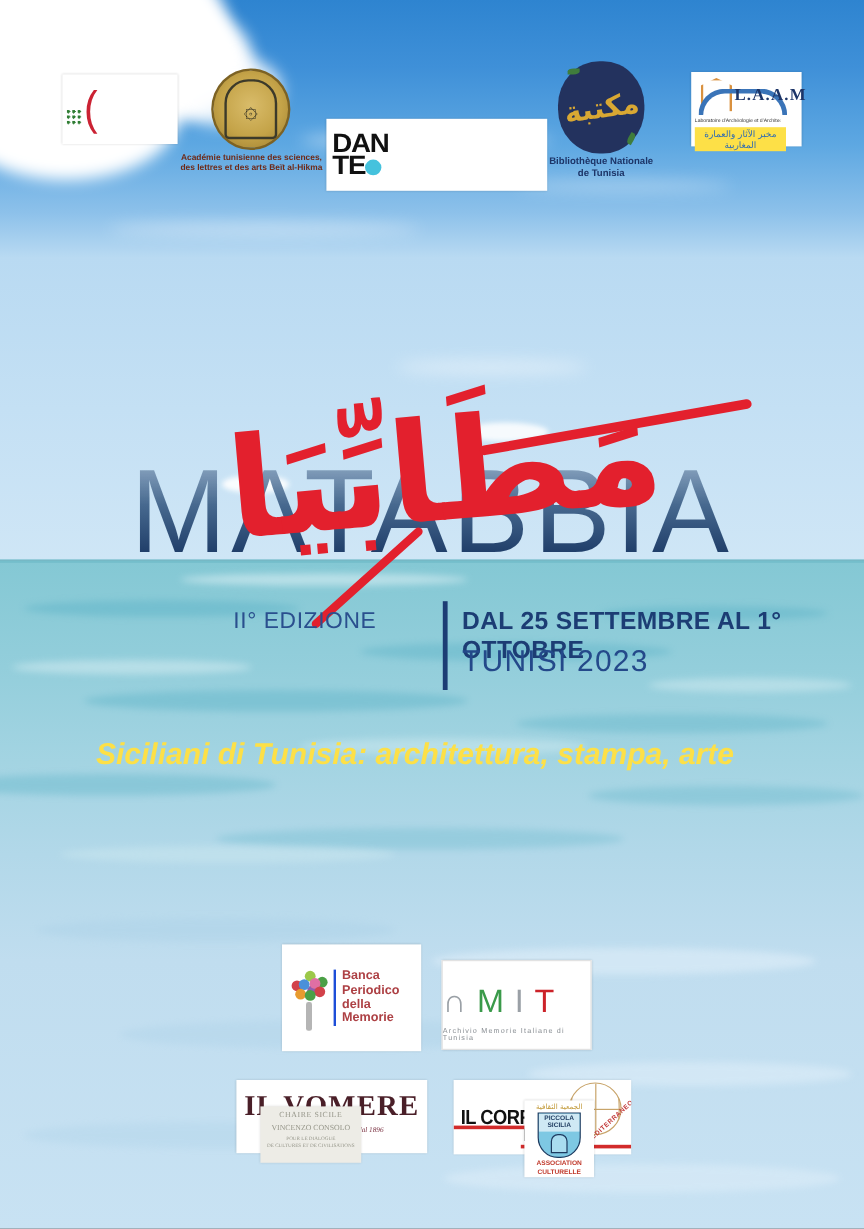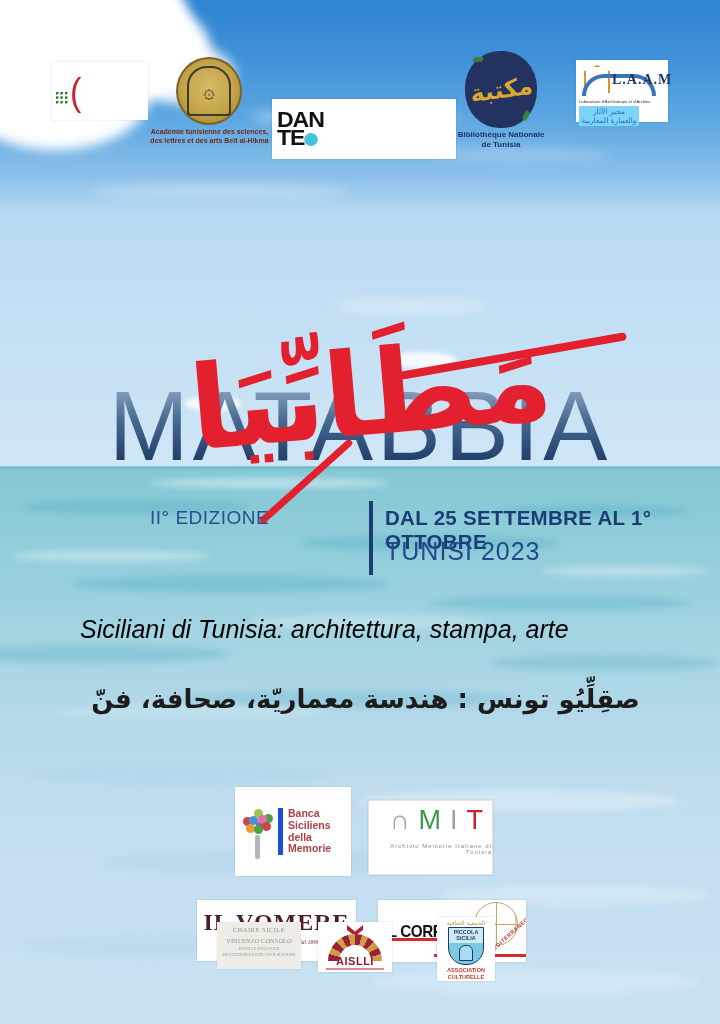--- a/index.html
+++ b/index.html
@@ -46,51 +46,51 @@
     font-size:8px;font-weight:bold;line-height:1.25;}
   .laam{left:576px;top:60px;width:92px;height:62px;padding:3px;box-sizing:border-box;}
   .laam-arch{position:absolute;left:8px;top:5px;width:22px;height:26px;border:2px solid #d9913f;border-bottom:none;
     clip-path:polygon(50% 0,100% 22%,100% 100%,0 100%,0 22%);}
   .laam-arc{position:absolute;left:6px;top:14px;width:74px;height:22px;border:4px solid #3a74b8;border-bottom:none;
     border-radius:74px 74px 0 0;box-sizing:border-box;}
   .laam-name{position:absolute;left:36px;top:12px;color:#1d3568;font-family:"Liberation Serif",serif;
     font-weight:bold;font-size:14px;letter-spacing:1px;}
   .laam-caption{position:absolute;left:3px;top:38px;width:84px;color:#333;font-size:5px;transform:scale(.85);
     transform-origin:left;white-space:nowrap;overflow:hidden;}
-  .laam-arabic{position:absolute;left:3px;top:46px;width:60px;background:#7dd3fc;color:#2e6bb4;text-align:center;
+  .laam-arabic{position:absolute;left:3px;top:46px;width:76px;background:#fde047;color:#2e6bb4;text-align:center;
     font-size:7.5px;font-family:"DejaVu Sans",sans-serif;padding:1px 0;}
   
   .matabbia{position:absolute;left:0;top:376px;width:720px;text-align:center;font-size:99px;line-height:1;
     font-weight:300;letter-spacing:4px;transform:scaleX(.97);
     background:linear-gradient(180deg,rgba(150,174,200,.85) 0%,#47698f 45%,#122f5c 100%);
     -webkit-background-clip:text;background-clip:text;color:transparent;}
   .title-ar{position:absolute;left:50%;top:330px;transform:translateX(-47%) rotate(-5deg);
     font-family:"DejaVu Sans",sans-serif;font-weight:bold;font-size:116px;line-height:1.1;color:#e3202d;white-space:nowrap;}
   .stroke{position:absolute;background:#e3202d;border-radius:4px;}
   
-  .edizione{position:absolute;left:150px;top:507px;width:208px;text-align:left;color:#2a4f8e;
+  .edizione{position:absolute;left:150px;top:507px;width:208px;text-align:center;color:#2a4f8e;
     font-size:19px;font-weight:300;letter-spacing:.5px;}
   .ed-bar{position:absolute;left:369px;top:501px;width:4px;height:74px;background:#1c3d74;}
   .ed-dates{position:absolute;left:385px;top:506px;color:#1c3d74;font-size:20.5px;font-weight:bold;letter-spacing:.3px;}
   .ed-place{position:absolute;left:385px;top:537px;color:#24498a;font-size:25px;letter-spacing:1px;}
   
-  .sub-it{position:absolute;left:80px;top:615px;color:#000000;font-size:25px;font-style:italic;font-weight:normal;white-space:nowrap;}
+  .sub-it{position:absolute;left:80px;top:615px;color:#fde047;font-size:25px;font-style:italic;font-weight:bold;white-space:nowrap;}
   .sub-fr{position:absolute;left:80px;top:650px;color:#e81f2b;font-size:25px;font-style:italic;font-weight:bold;white-space:nowrap;}
   .sub-ar{position:absolute;right:80px;top:684px;color:#1c1c1c;font-size:26px;font-weight:bold;
     font-family:"DejaVu Sans",sans-serif;direction:rtl;white-space:nowrap;}
   
   .banca{left:235px;top:787px;width:116px;height:89px;display:flex;align-items:center;padding:6px;box-sizing:border-box;}
   .tree{position:relative;width:34px;height:58px;flex:none;}
   .trunk{position:absolute;left:14px;bottom:2px;width:5px;height:24px;background:#b5b5b5;border-radius:2px;}
   .crown{position:absolute;left:13px;top:22px;width:9px;height:9px;border-radius:50%;background:#4ba046;
     box-shadow:8px -3px 0 #d2424a,-8px -1px 0 #e89b2f,4px -10px 0 #e06fa4,-5px -9px 0 #4a90d9,
     0 -16px 0 #9cc84a,10px -11px 0 #4ba046,-11px -8px 0 #d2424a,2px -4px 0 #8e5fb0;}
-  .banca-text{border-left:5px solid #1d4ed8;padding-left:5px;margin-left:3px;color:#ad4044;font-weight:bold;
+  .banca-text{border-left:2px solid #1d4ed8;padding-left:5px;margin-left:3px;color:#ad4044;font-weight:bold;
     font-size:10.5px;line-height:1.12;}
-  .amit{left:368px;top:800px;width:125px;height:75px;border:1px solid #e2e2e2;text-align:right;padding-top:6px;box-sizing:border-box;}
+  .amit{left:368px;top:800px;width:125px;height:75px;border:1px solid #e2e2e2;text-align:left;padding-top:20px;box-sizing:border-box;}
   .amit-letters{font-size:27px;font-weight:300;letter-spacing:9px;line-height:1;}
   .amit-a{color:#9aa0a6;}.amit-m{color:#3a9a4a;}.amit-i{color:#9aa0a6;}.amit-t{color:#cc2229;}
   .amit-caption{margin-top:9px;color:#8a8f94;font-size:6px;letter-spacing:1px;}
   .vomere{left:197px;top:900px;width:159px;height:61px;text-align:center;padding-top:9px;box-sizing:border-box;}
   .vomere-name{color:#4a1f28;font-family:"Liberation Serif",serif;font-weight:bold;font-size:24px;letter-spacing:1px;}
   .vomere-caption{color:#7a3040;font-family:"Liberation Serif",serif;font-style:italic;font-size:6px;margin-top:3px;}
   .corriere{left:378px;top:900px;width:148px;height:62px;overflow:hidden;}
   .globe{position:absolute;right:8px;top:2px;width:42px;height:42px;border:1px solid #c8a46a;border-radius:50%;
     background:
       linear-gradient(#c8a46a,#c8a46a) 50% 0/1px 100% no-repeat,
@@ -204,30 +204,29 @@
   <div class="title-ar">مَطَابِّيَا</div>
   <div class="stroke" style="left:398px;top:352px;width:230px;height:8px;transform:rotate(-10deg);"></div>
   <div class="stroke" style="left:245px;top:478px;width:122px;height:7px;transform:rotate(-42deg);"></div>
 
   <div class="edizione">II° EDIZIONE</div>
   <div class="ed-bar"></div>
   <div class="ed-dates">DAL 25 SETTEMBRE AL 1° OTTOBRE</div>
   <div class="ed-place">TUNISI 2023</div>
 
   <div class="sub-it">Siciliani di Tunisia: architettura, stampa, arte</div>
-  <div class="sub-ar">صقِلِّيُو تونس : هندسة معماريّة، صحافة، فنّ</div>
 
   <div class="logo-box banca">
     <div class="tree">
       <div class="trunk"></div>
       <div class="crown"></div>
     </div>
     <div class="banca-text">
       <div>Banca</div>
-      <div>Siciliens della</div>
+      <div>Periodico della</div>
       <div>Memorie</div>
     </div>
   </div>
 
   <div class="logo-box amit">
     <div class="amit-letters">
       <span class="amit-a">∩</span><span class="amit-m">M</span><span class="amit-i">I</span><span class="amit-t">T</span>
     </div>
     <div class="amit-caption">Archivio Memorie Italiane di Tunisia</div>
   </div>
@@ -246,26 +245,20 @@
     <div class="corr-l2">DI TUNISI</div>
   </div>
 
   <div class="logo-box chaire">
     <div class="chaire-l1">CHAIRE SICILE</div>
     <div class="chaire-l2">VINCENZO CONSOLO</div>
     <div class="chaire-l3">POUR LE DIALOGUE</div>
     <div class="chaire-l4">DE CULTURES ET DE CIVILISATIONS</div>
   </div>
 
-  <div class="logo-box aislli">
-    <div class="ai-book"></div>
-    <div class="ai-arch"></div>
-    <div class="ai-name">AISLLI</div>
-    <div class="ai-caption"></div>
-  </div>
 
   <div class="logo-box piccola">
     <div class="pic-ar">الجمعية الثقافية</div>
     <div class="pic-shield">
       <div class="pic-name">
         <div>PICCOLA</div>
         <div>SICILIA</div>
       </div>
       <div class="pic-door"></div>
     </div>

